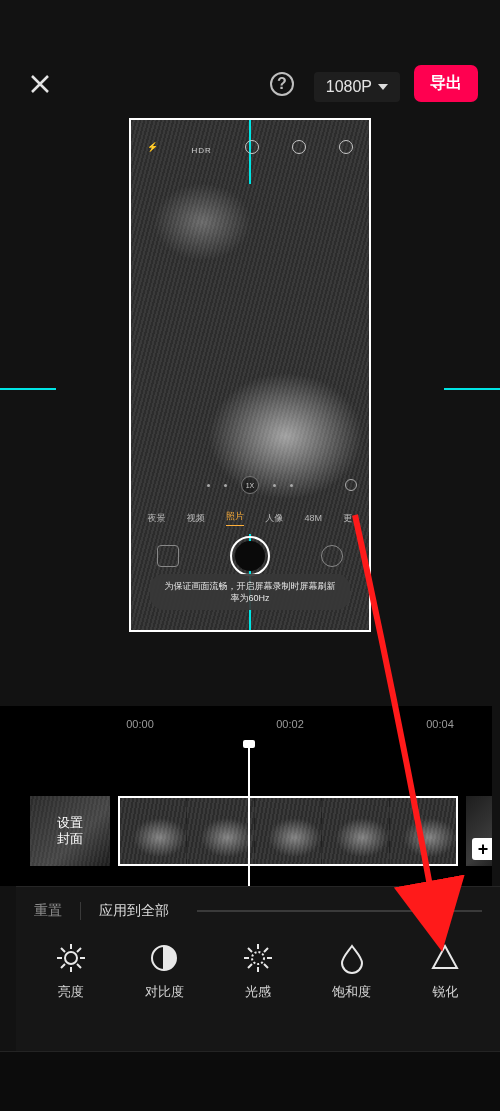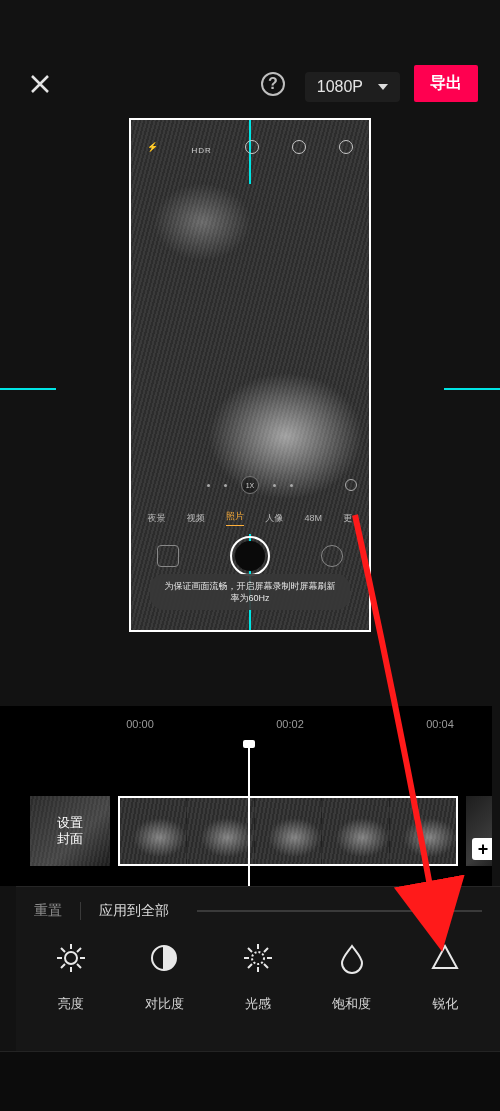--- a/index.html
+++ b/index.html
@@ -32,41 +32,41 @@
   .spacer { flex: 1; }
   .icon-btn {
     width: 36px; height: 36px;
     display: flex; align-items: center; justify-content: center;
     color: #e4e4e4;
   }
   .close-x { stroke: #e4e4e4; stroke-width: 2.5; }
   .help-btn svg circle { stroke: #bfbfbf; stroke-width: 2; fill: none; }
   .help-btn svg text { font-size: 16px; fill: #bfbfbf; font-weight: 600; }
   .res-select {
-    display: flex; align-items: center; gap: 15px;
+    display: flex; align-items: center; gap: 6px;
     padding: 6px 12px;
     color: #e4e4e4;
     font-size: 16px;
     font-weight: 500;
     background: #1e1e1e;
     border-radius: 4px;
   }
   .res-select .caret {
     width: 0; height: 0;
     border-left: 5px solid transparent;
     border-right: 5px solid transparent;
     border-top: 6px solid #dcdcdc;
   }
   .export-btn {
     background: #ff0050;
     color: #fff;
     font-size: 16px;
     font-weight: 600;
     border: none;
-    border-radius: 2px;
+    border-radius: 7px;
     padding: 8px 16px;
   }
 
   
   .preview-stage {
     position: absolute;
     top: 118px;
     left: 0; right: 0;
     height: 540px;
   }
@@ -284,21 +284,21 @@
     background: #3a3a3a;
     position: relative;
   }
   .adjust-tools {
     display: flex;
     justify-content: space-around;
     align-items: flex-start;
     padding: 6px 8px 0;
   }
   .tool {
-    display: flex; flex-direction: column; align-items: center; gap: 20px;
+    display: flex; flex-direction: column; align-items: center; gap: 8px;
     color: #d6d6d6;
     font-size: 13px;
     width: 72px;
   }
   .tool .ticon {
     width: 34px; height: 34px;
     display: flex; align-items: center; justify-content: center;
   }
   .tool .ticon svg { stroke: #e8e8e8; stroke-width: 2; fill: none; }
 

